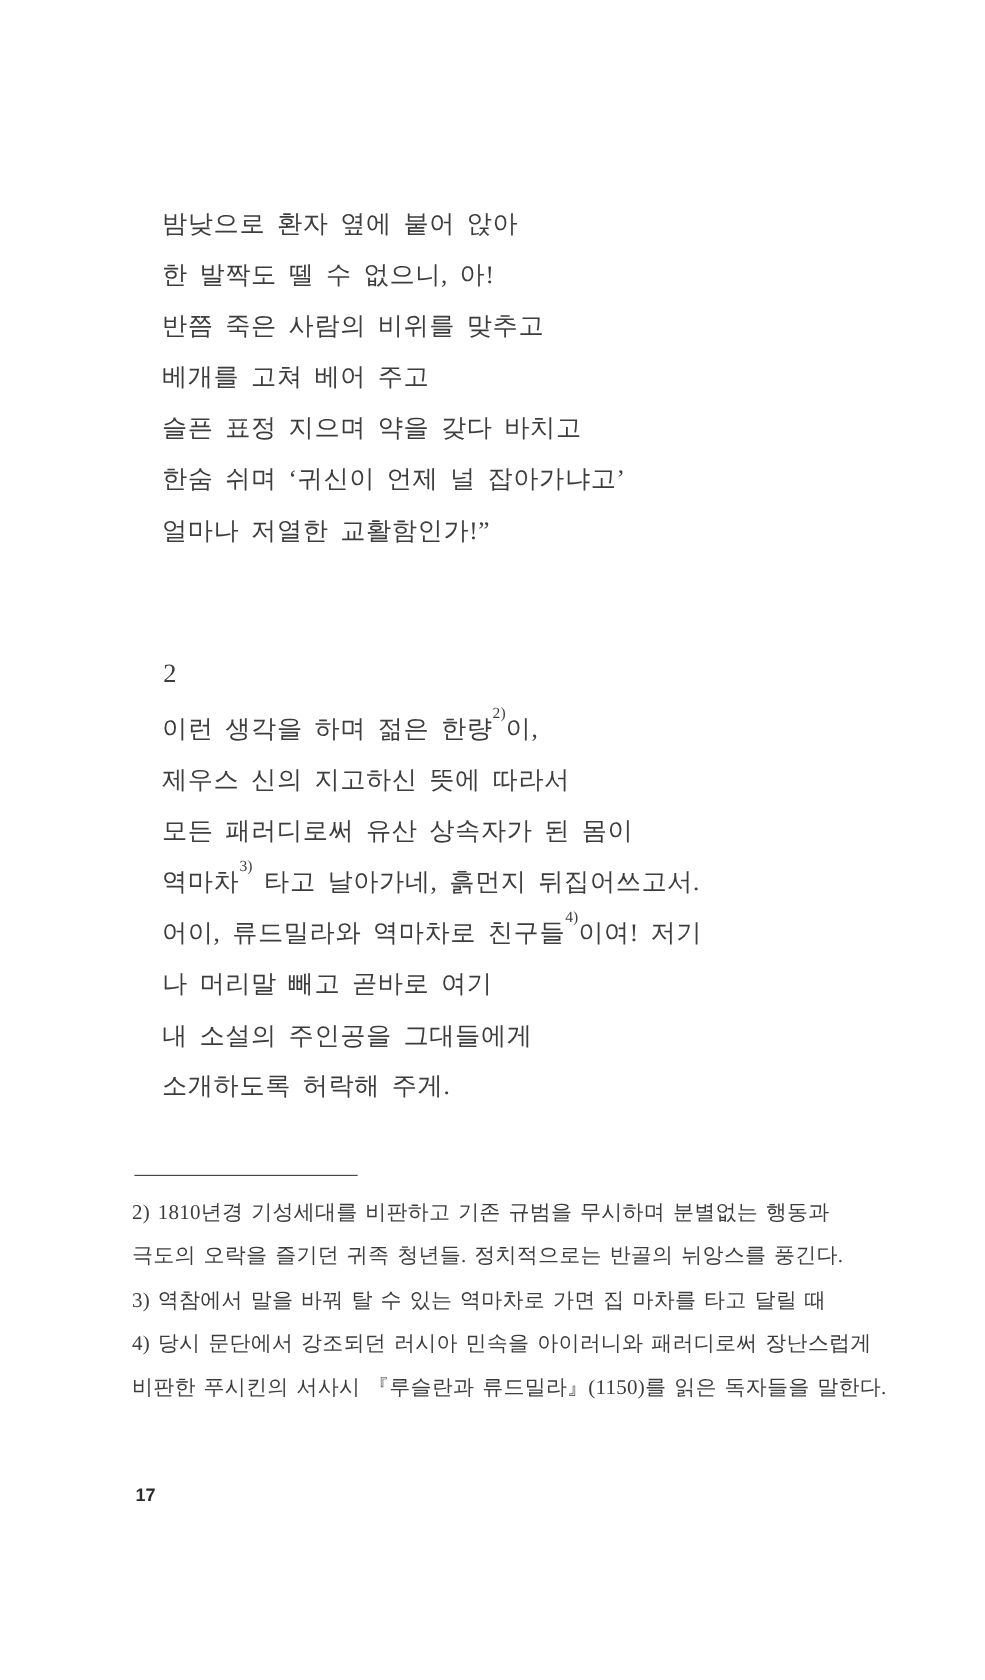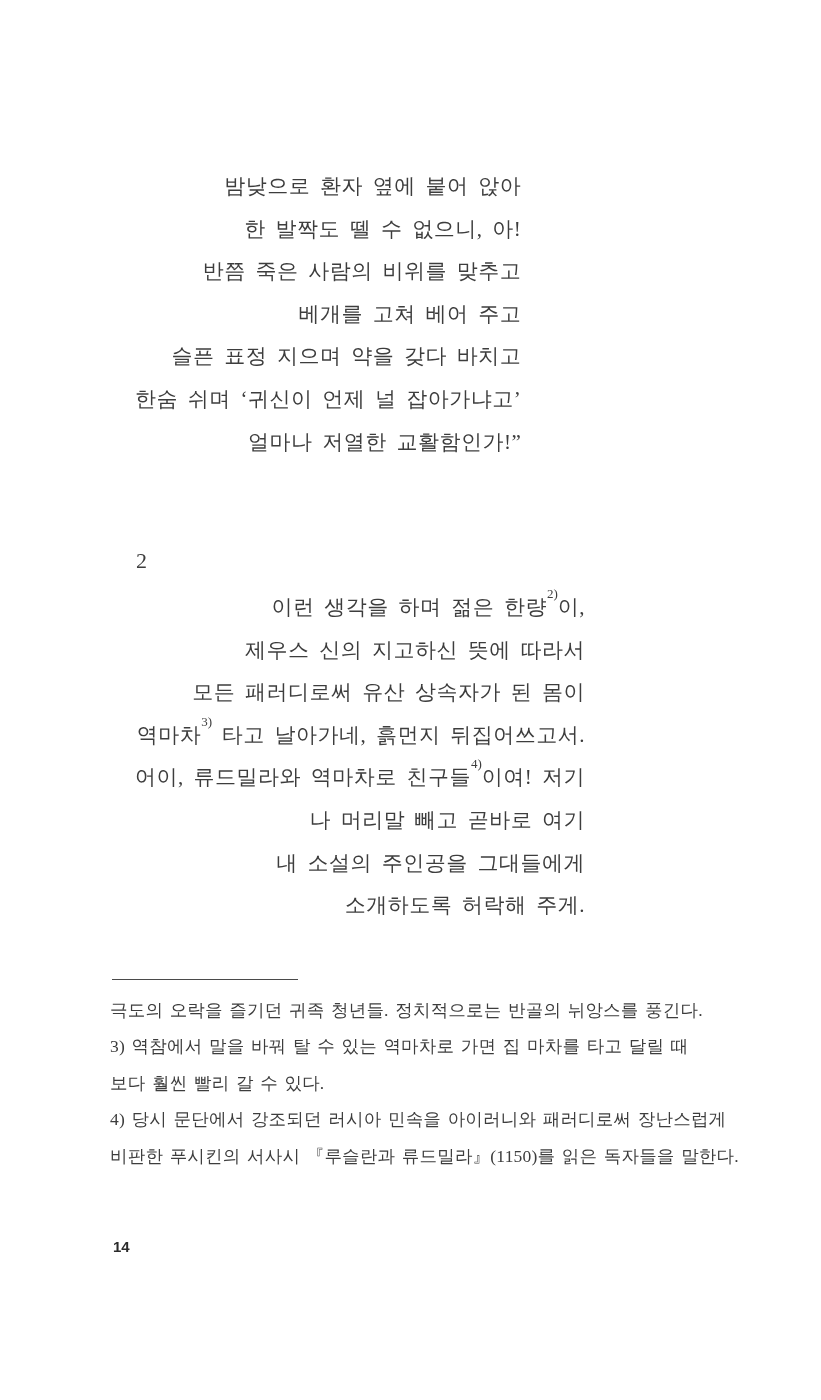--- a/index.html
+++ b/index.html
@@ -27,21 +27,21 @@
   }
   .stanza-1 { top: 165px; }
   .stanza-2 { top: 586px; }
   .stanza-number {
     position: absolute;
     left: 136px;
     top: 545px;
     font-size: 22px;
     line-height: 32px;
   }
-  .poem-line { height: 42.6px; text-align: right; }
+  .poem-line { height: 42.6px; }
   sup.fn-ref {
     font-size: 13px;
     line-height: 0;
     position: relative;
     top: -8px;
     letter-spacing: 0;
   }
   .footnote-rule {
     position: absolute;
     left: 112px;
@@ -97,22 +97,22 @@
     <div class="poem-line"><span>역마차</span><sup class="fn-ref">3)</sup><span> 타고 날아가네, 흙먼지 뒤집어쓰고서.</span></div>
     <div class="poem-line"><span>어이, 류드밀라와 역마차로 친구들</span><sup class="fn-ref">4)</sup><span>이여! 저기</span></div>
     <div class="poem-line">나 머리말 빼고 곧바로 여기</div>
     <div class="poem-line">내 소설의 주인공을 그대들에게</div>
     <div class="poem-line">소개하도록 허락해 주게.</div>
   </section>
 
   <hr class="footnote-rule">
 
   <section class="footnotes">
+    <div class="footnote-line">2) 1810년경 기성세대를 비판하고 기존 규범을 무시하며 분별없는 행동과</div>
     <div class="footnote-line">극도의 오락을 즐기던 귀족 청년들. 정치적으로는 반골의 뉘앙스를 풍긴다.</div>
     <div class="footnote-line">3) 역참에서 말을 바꿔 탈 수 있는 역마차로 가면 집 마차를 타고 달릴 때</div>
-    <div class="footnote-line">보다 훨씬 빨리 갈 수 있다.</div>
     <div class="footnote-line">4) 당시 문단에서 강조되던 러시아 민속을 아이러니와 패러디로써 장난스럽게</div>
     <div class="footnote-line">비판한 푸시킨의 서사시 『루슬란과 류드밀라』(1150)를 읽은 독자들을 말한다.</div>
   </section>
 
-  <div class="page-number">14</div>
+  <div class="page-number">17</div>
 
 </div>
 
 </body></html>

